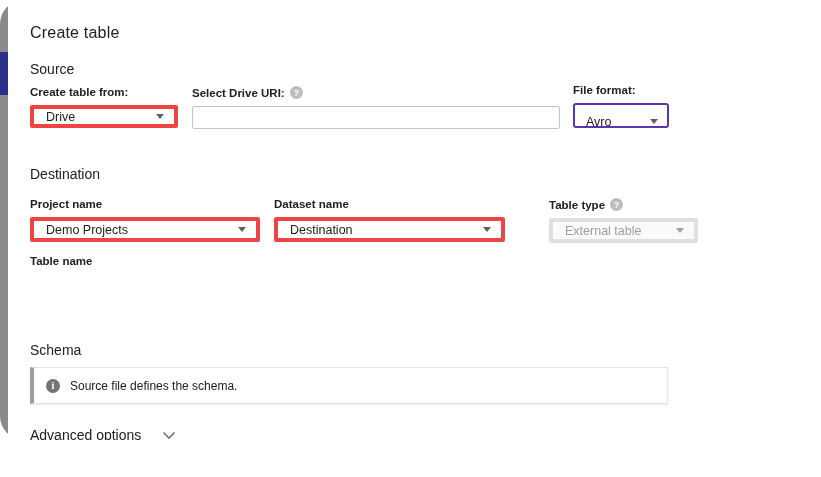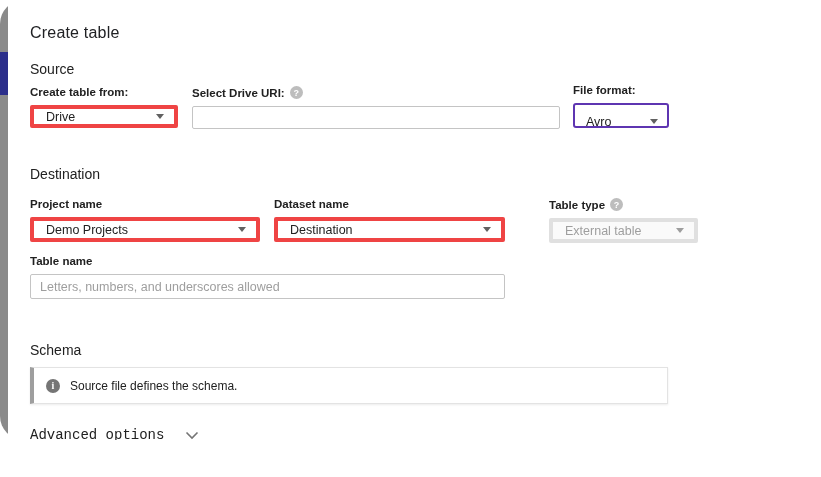--- a/index.html
+++ b/index.html
@@ -145,21 +145,20 @@
     flex: 0 0 auto;
   }
   .info-text { font-size: 12px; color: #212121; }
 
   .advanced-row {
     left: 22px; top: 427px;
     display: flex;
     align-items: center;
     gap: 21px;
     cursor: pointer;
-    font-family: Liberation Mono, monospace;
   }
   .advanced-label { font-size: 14px; color: #212121; }
   .chevron-svg { display: block; }
 </style>
 </head>
 <body>
 
 <div class="page">
 
   <div class="side-strip">
@@ -220,21 +219,20 @@
         <span class="help-icon">?</span>
       </div>
       <div class="select-box tall disabled">
         <span>External table</span>
         <span class="caret"></span>
       </div>
     </div>
 
     <div class="field-group" style="left:22px; top:255px; width:475px;">
       <div class="field-label">Table name</div>
-      <input class="text-input tall" type="text" placeholder="Letters, numbers, and underscores allowed" style="">
     </div>
 
     <div class="abs section-heading" style="left:22px; top:342px;">Schema</div>
 
     <div class="abs info-box">
       <span class="info-icon">i</span>
       <span class="info-text">Source file defines the schema.</span>
     </div>
 
     <div class="abs advanced-row">

